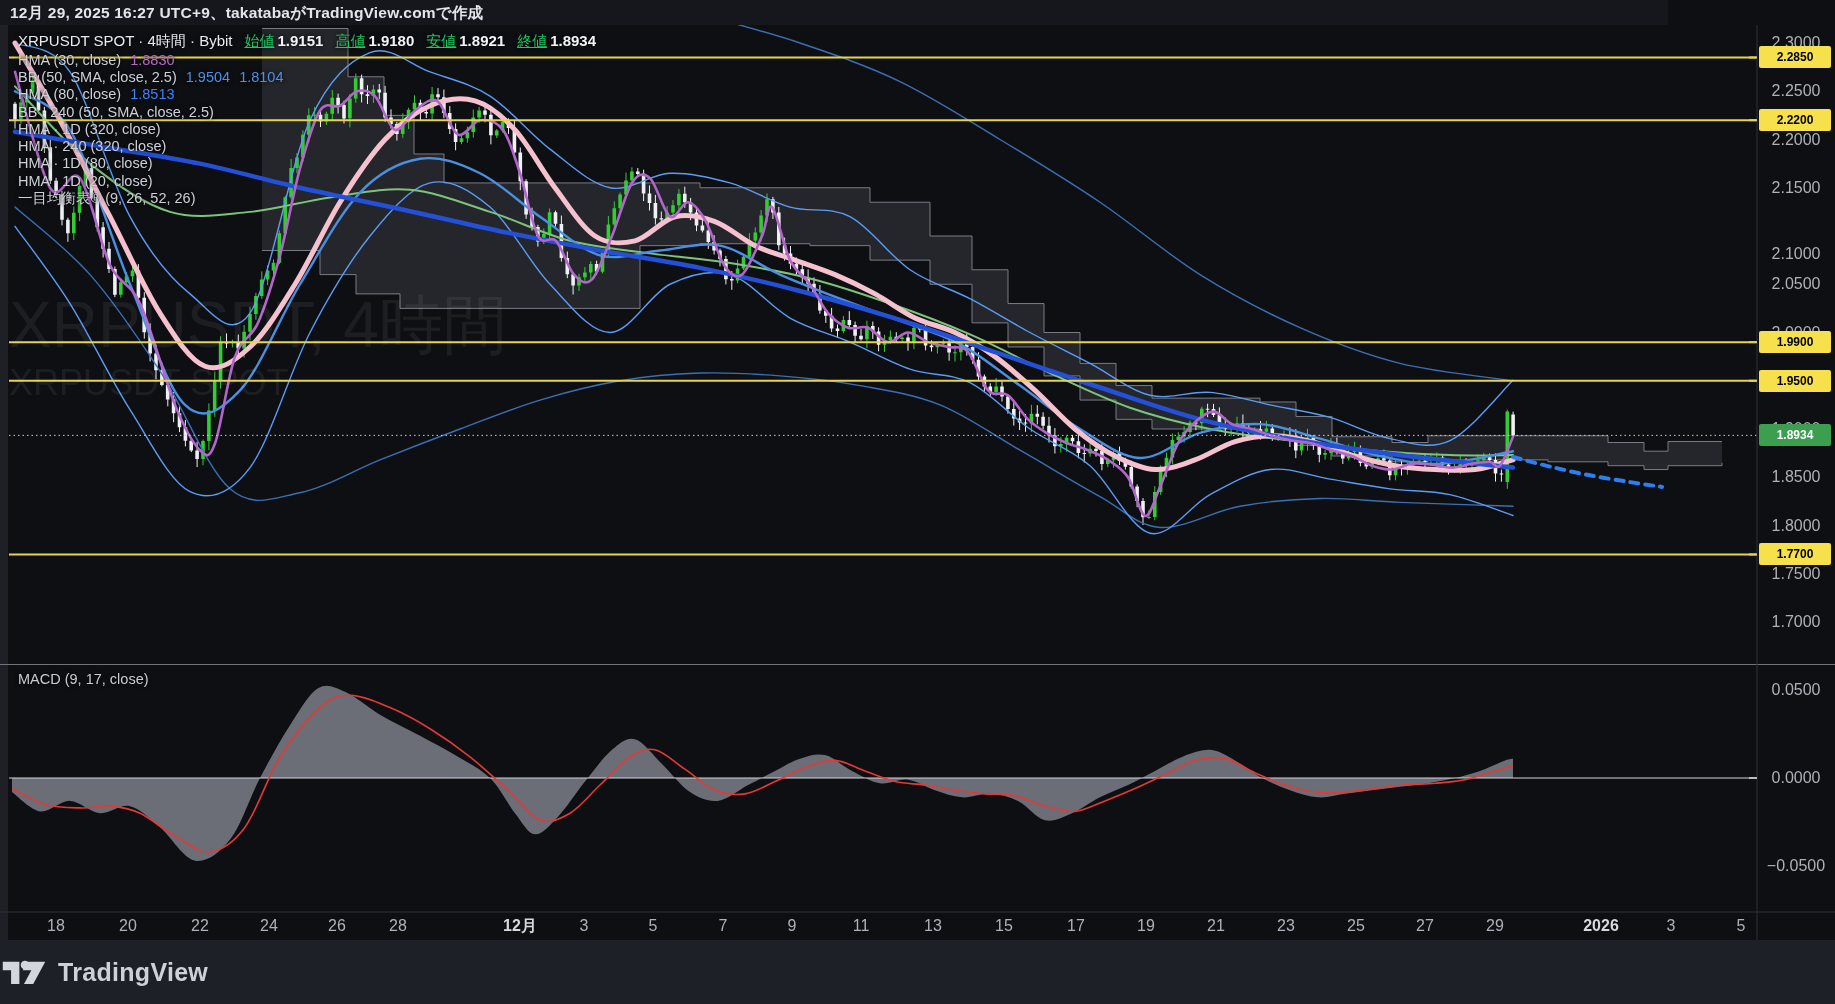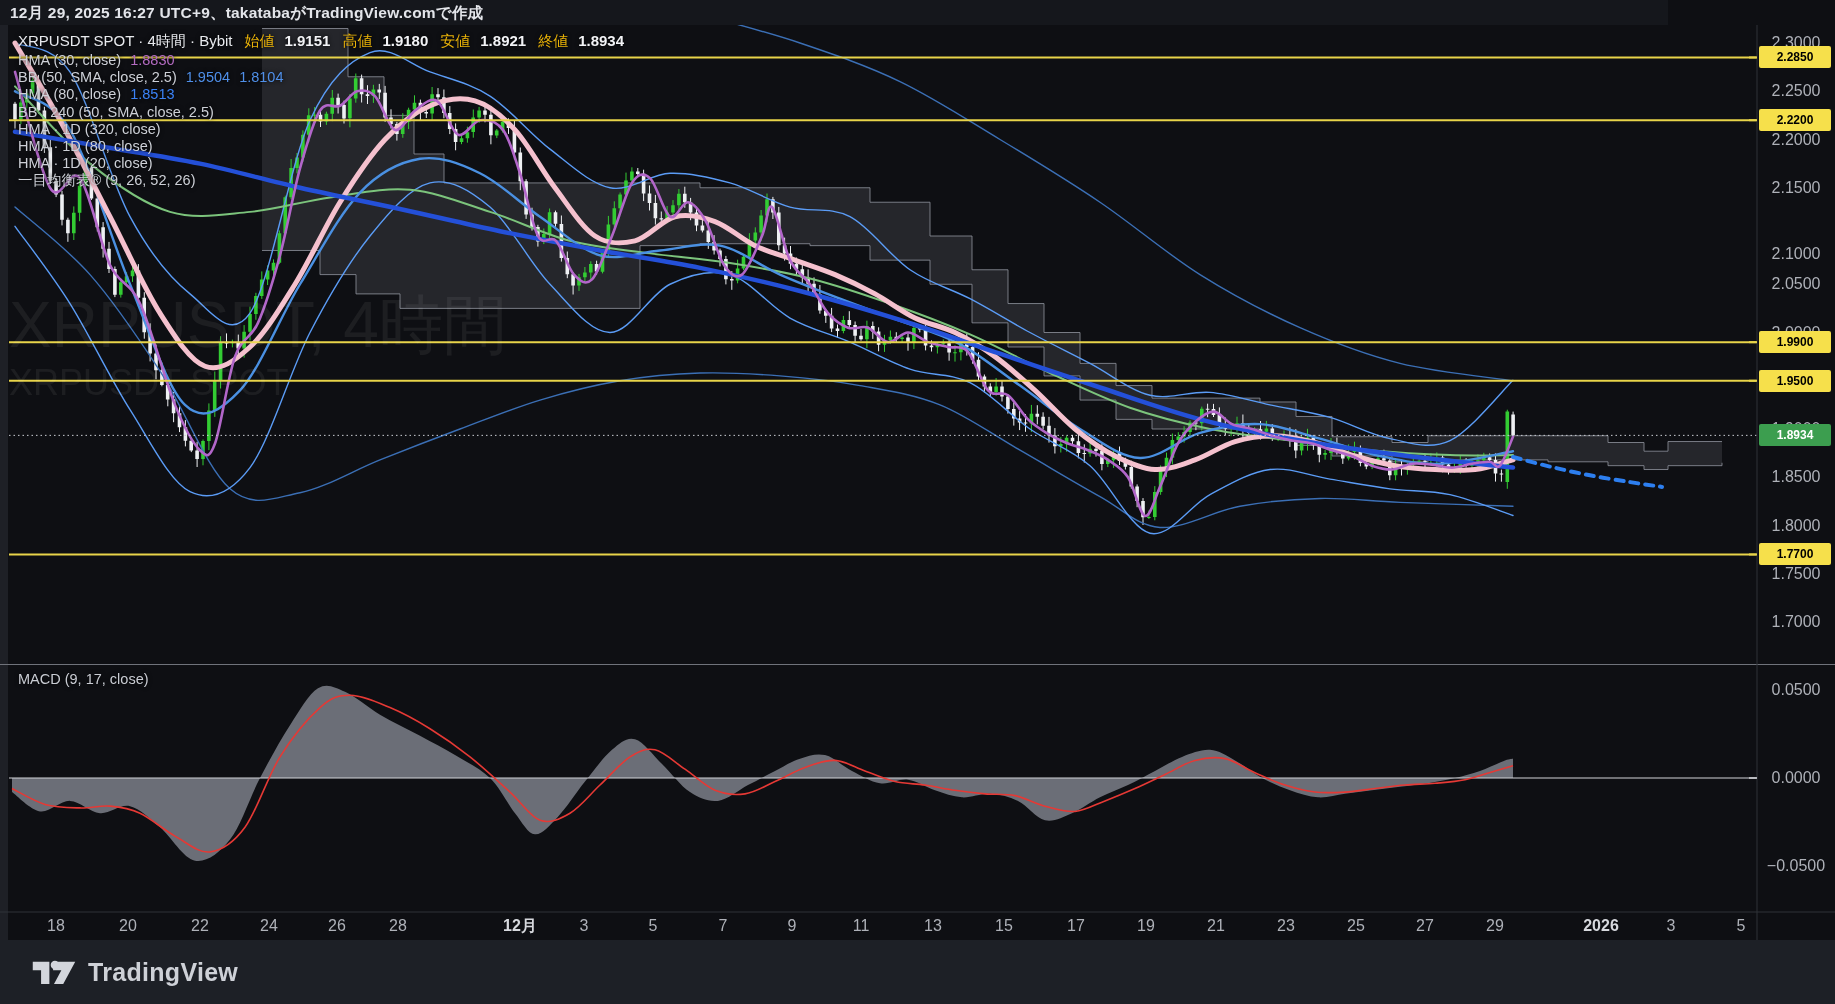--- a/index.html
+++ b/index.html
@@ -9,38 +9,38 @@
          -webkit-font-smoothing:antialiased;}
   .topbar{position:absolute;left:0;top:0;width:1668px;height:25px;background:#15171c;
           color:#e3e5ea;font-size:15.5px;font-weight:700;line-height:25px;padding-left:10px;
           letter-spacing:.2px;white-space:nowrap;z-index:30;}
   #chart-svg{position:absolute;left:0;top:0;z-index:1;}
   #legend{position:absolute;left:18px;top:32px;z-index:20;}
   .leg-row{height:17.3px;display:flex;align-items:center;font-size:14.5px;color:#cdd0d7;
            white-space:nowrap;text-shadow:0 0 4px rgba(0,0,0,.9);cursor:default;}
   .title-row{height:19px;font-size:15px;color:#e8eaee;}
   .leg-val{font-weight:400;margin-left:9px;}
-  .ohlc-l{color:#eab308;margin-left:12px;}
-  .ohlc-v{color:#f2f3f6;font-weight:700;margin-left:10px;text-align:right;}
+  .ohlc-l{color:#22c55e;margin-left:12px;text-decoration:underline;}
+  .ohlc-v{color:#f2f3f6;font-weight:700;margin-left:3px;text-align:right;}
   #watermark{position:absolute;left:9px;top:290px;width:1748px;text-align:left;z-index:2;
              color:rgba(255,255,255,0.062);pointer-events:none;}
   #watermark .wm1{font-size:64px;line-height:70px;font-weight:400;}
   #watermark .wm2{font-size:36px;line-height:46px;font-weight:400;}
   #macd-label{position:absolute;left:18px;top:671px;font-size:14.5px;color:#c9ccd3;z-index:20;
               text-shadow:0 0 4px rgba(0,0,0,.9);}
   #price-axis{position:absolute;left:1757px;top:0;width:78px;height:940px;z-index:10;}
   .pa-tick{position:absolute;left:0;width:78px;text-align:center;font-size:16px;color:#aeb1b8;}
   .pa-badge{position:absolute;left:2px;width:72px;height:22px;line-height:22px;text-align:center;
             font-size:12px;font-weight:700;border-radius:2px;z-index:12;}
   #time-axis{position:absolute;left:0;top:912px;width:1835px;height:28px;z-index:10;}
   .ta-tick{position:absolute;top:0;transform:translateX(-50%);font-size:16px;color:#aeb1b8;
            line-height:27px;}
   .ta-bold{font-weight:700;color:#d7d9de;}
   #bottombar{position:absolute;left:0;top:940px;width:1835px;height:64px;background:#1d2026;
-             display:flex;align-items:center;padding-left:30px;z-index:30;}
+             display:flex;align-items:center;padding-left:0;z-index:30;}
   #brand-text{color:#ced1d7;font-size:25px;font-weight:700;margin-left:10px;letter-spacing:.3px;}
 </style>
 </head>
 <body>
 
 <div class="stage">
   <div class="topbar">
     <span>12月 29, 2025 16:27 UTC+9、takatabaがTradingView.comで作成</span>
   </div>
 
@@ -120,20 +120,23 @@
           <span>HMA (80, close)</span>
           <span class="leg-val" style="color: #3b82f6;">1.8513</span>
         </div>
         <div class="leg-row">
           <span>BB · 240 (50, SMA, close, 2.5)</span>
         </div>
         <div class="leg-row">
           <span>HMA · 1D (320, close)</span>
         </div>
         <div class="leg-row">
+          <span>HMA · 240 (320, close)</span>
+        </div>
+        <div class="leg-row">
           <span>HMA · 1D (80, close)</span>
         </div>
         <div class="leg-row">
           <span>HMA · 1D (20, close)</span>
         </div>
         <div class="leg-row">
           <span>一目均衡表® (9, 26, 52, 26)</span>
         </div>
       </div>
   </div>

